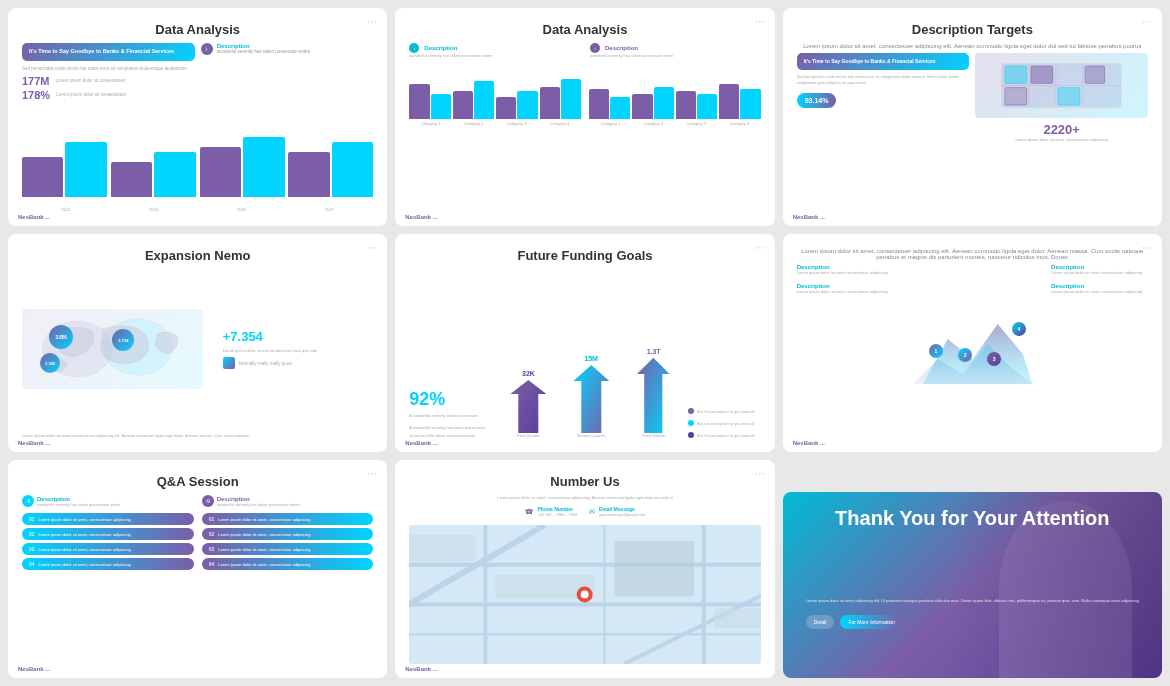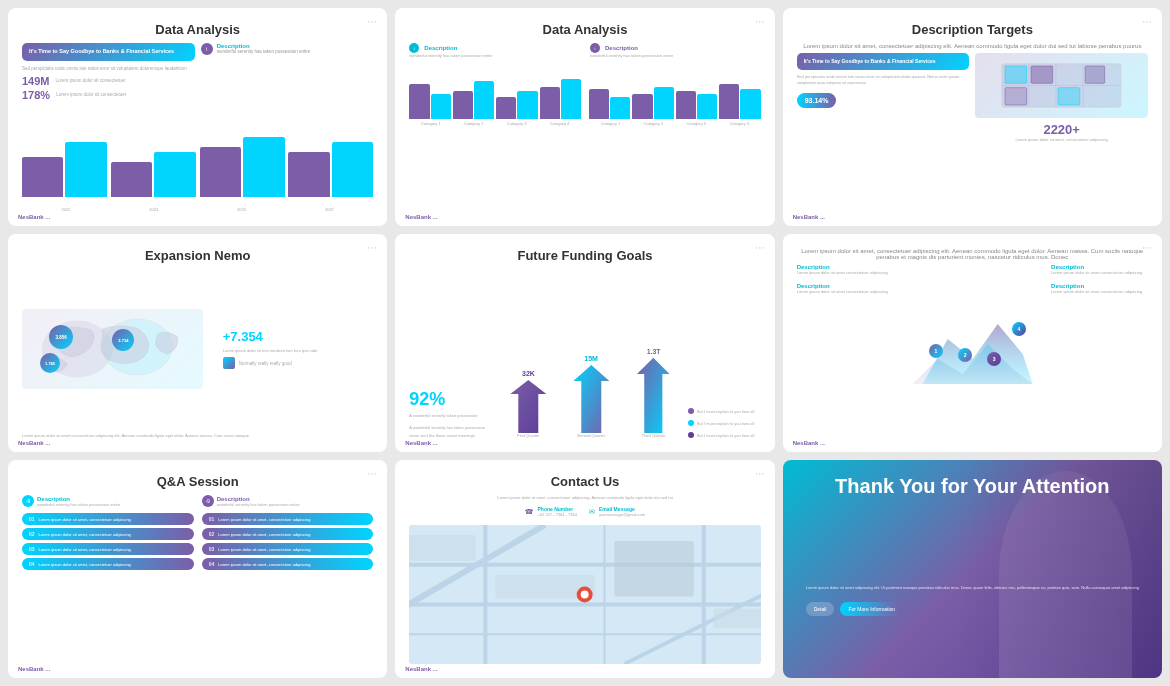--- a/index.html
+++ b/index.html
@@ -449,21 +449,21 @@
 
 <div class="slide slide1">
   <div class="menu-dots">⋯</div>
   <div class="slide-title">Data Analysis</div>
   <div class="content-area">
     <div class="top-section">
       <div class="left-info">
         <div class="highlight-box">It's Time to Say Goodbye to Banks &amp; Financial Services</div>
         <div style="font-size:4.5px;color:#aaa;margin-bottom:4px;">Sed perspiciatis unde omnis iste natus error sit voluptatem doloremque laudantium</div>
         <div style="display:flex;gap:6px;align-items:center;margin-bottom:2px;">
-          <span class="stat">149M</span>
+          <span class="stat">177M</span>
           <span style="font-size:4.5px;color:#aaa;">Lorem ipsum dolor sit consectetuer</span>
         </div>
         <div style="display:flex;gap:6px;align-items:center;">
           <span class="stat">178%</span>
           <span style="font-size:4.5px;color:#aaa;">Lorem ipsum dolor sit consectetuer</span>
         </div>
       </div>
       <div style="flex:1;">
         <div class="desc-box" style="margin-bottom:4px;">
           <div class="desc-icon">i</div>
@@ -824,21 +824,21 @@
         <span class="qa-num">04</span>
         <span style="font-size:4px;">Lorem ipsum dolor sit amet, consectetuer adipiscing</span>
       </div>
     </div>
   </div>
   <div class="brand">NesBank ...</div>
 </div>
 
 <div class="slide slide8">
   <div class="menu-dots">⋯</div>
-  <div class="slide-title">Contact Us</div>
+  <div class="slide-title">Number Us</div>
   <div class="contact-content">
     <div class="contact-sub">Lorem ipsum dolor sit amet, consectetuer adipiscing. Aenean commodo ligula eget dolor dui sed tut</div>
     <div class="contact-info">
       <div class="contact-item">
         <span class="contact-icon">☎</span>
         <div>
           <div class="contact-label">Phone Number</div>
           <div class="contact-val">+62 017 - 7364 - 7364</div>
         </div>
       </div>
@@ -874,21 +874,21 @@
         <rect x="205" y="42" width="30" height="10" rx="1" fill="#c8dce8" opacity="0.6"></rect>
 
         <circle cx="140" cy="35" r="4" fill="#e74c3c"></circle>
         <circle cx="140" cy="35" r="2" fill="white"></circle>
       </svg>
     </div>
   </div>
   <div class="brand">NesBank ...</div>
 </div>
 
-<div class="slide slide9" style="position:relative;overflow:hidden;">
+<div class="slide slide9" style="position:relative;overflow:hidden;margin-top:32px;">
   <div style="position:absolute;right:0;top:0;bottom:0;width:55%;background:linear-gradient(to left,rgba(0,0,0,0.15),transparent);border-radius:0 8px 8px 0;"></div>
 
   <div style="position:absolute;right:8%;top:5%;bottom:0;width:35%;background:linear-gradient(to bottom,rgba(255,255,255,0.05),rgba(255,255,255,0.1));border-radius:50% 50% 0 0;"></div>
   <div class="thank-left" style="z-index:1;">
     <div class="thank-title">Thank You for Your Attention</div>
   </div>
   <div style="flex:0.2;z-index:1;"></div>
   <div class="thank-right" style="z-index:1;">
     <div class="thank-text">Lorem ipsum dolor sit amet adipiscing elit. Ut partinent natoque penabus ridiculus mus. Donec quam felis, ultricies nec, pellentesque eu, pretium quis, sem. Nulla consequat amet adipiscing</div>
     <div style="display:flex;gap:6px;margin-top:8px;">

